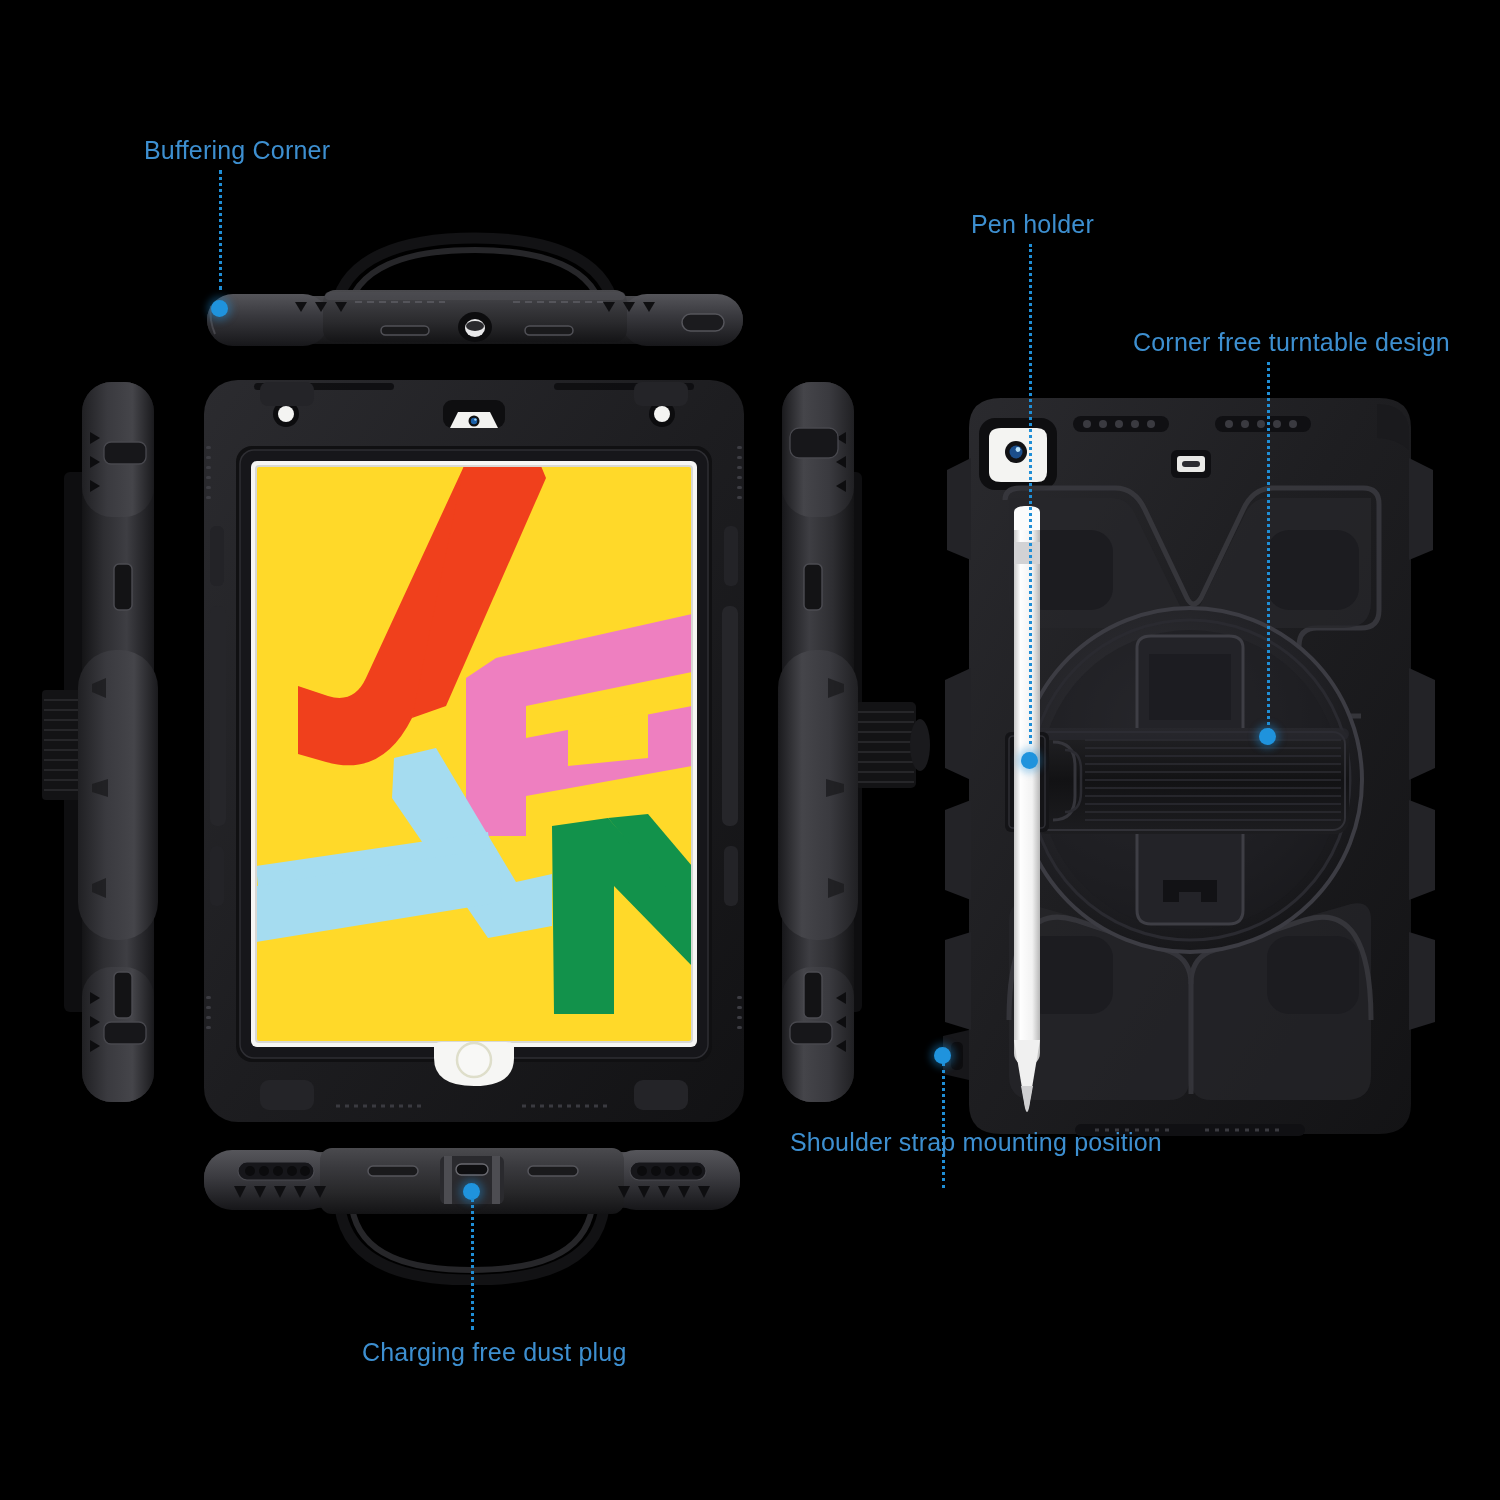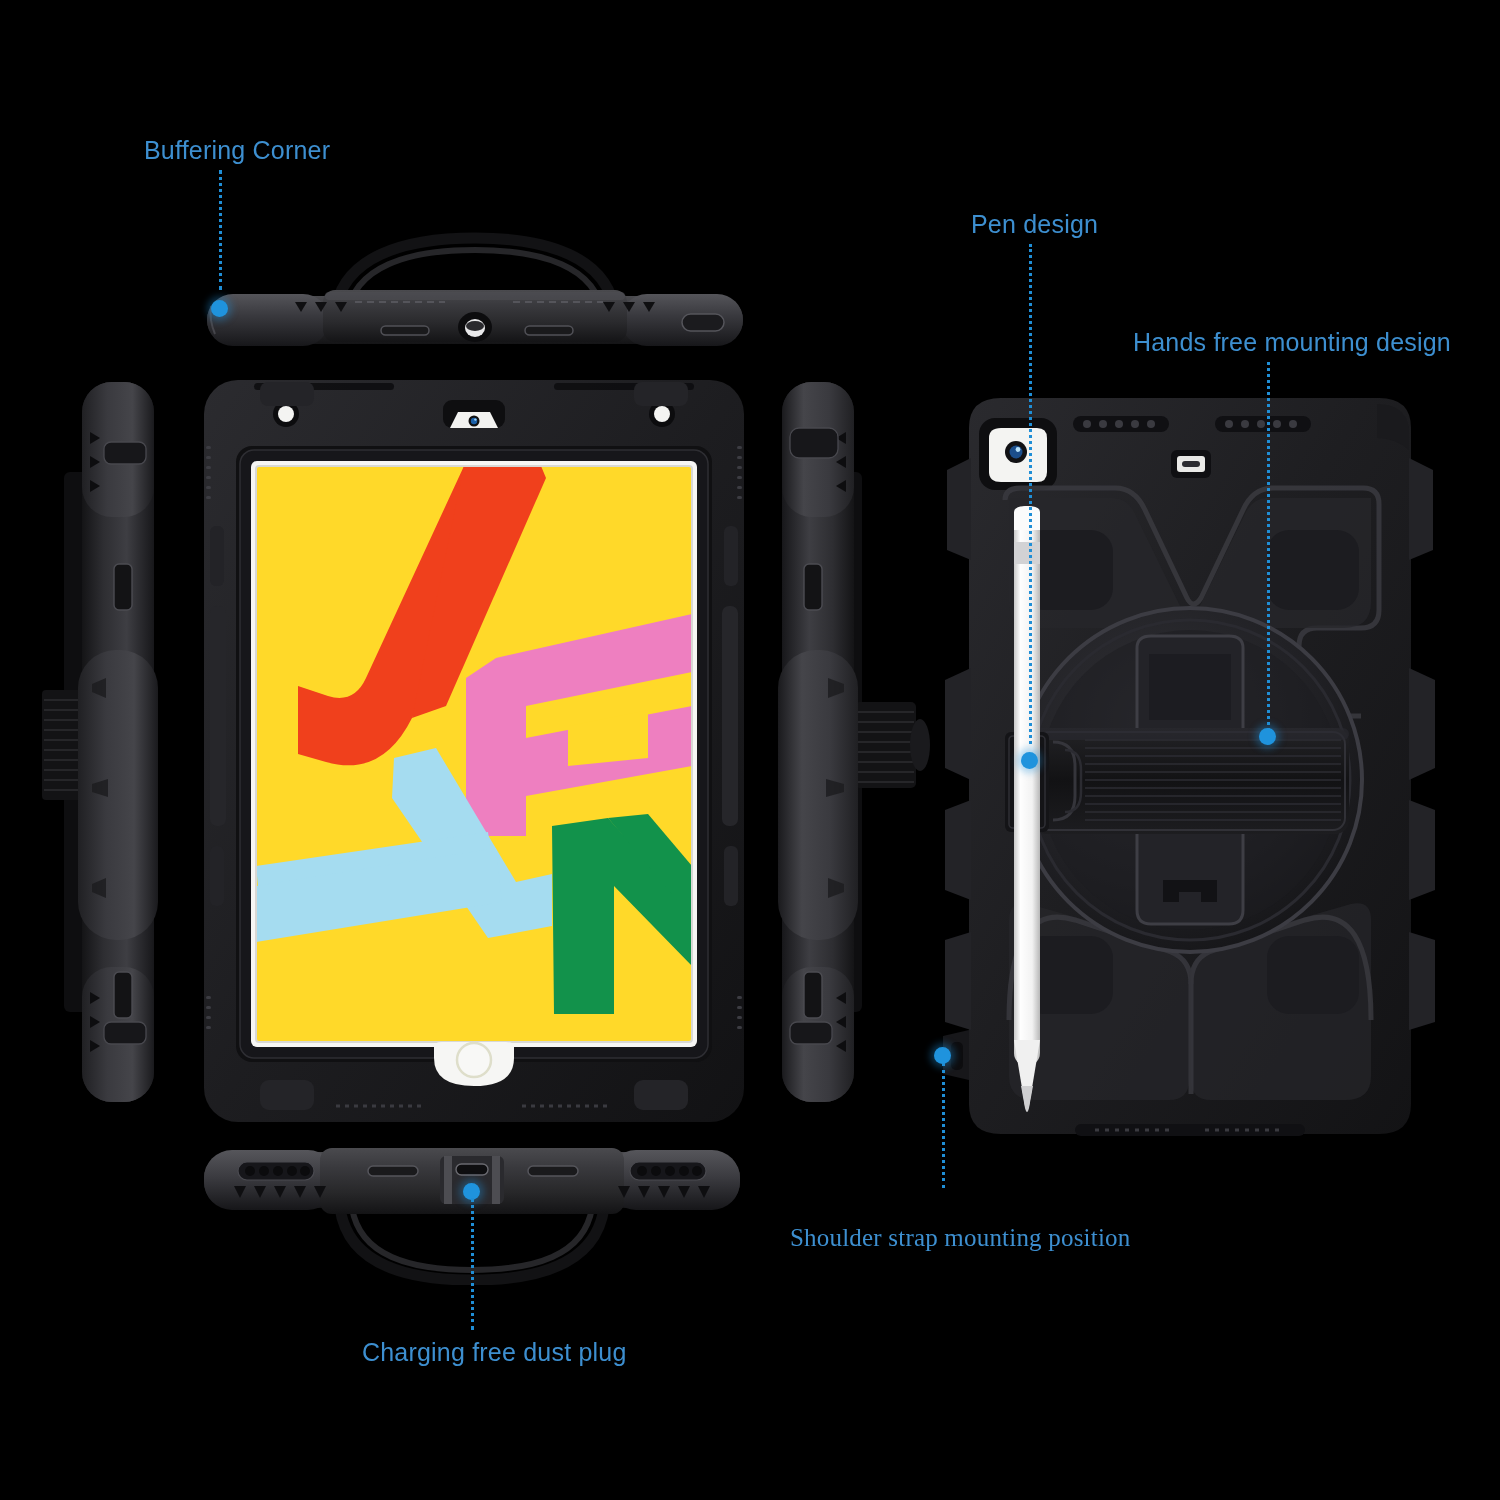--- a/index.html
+++ b/index.html
@@ -596,29 +596,29 @@
       <g>
         <path d="M452 24 Q480 24 484 48 L484 70 Q470 58 452 58 Z" fill="#1a1a1d"></path>
       </g>
     </svg>
   </div>
 
   <div class="callout-label" style="left:144px; top:136px;">Buffering Corner</div>
   <div class="leader" style="left:219px; top:170px; height:120px;"></div>
   <div class="dot" style="left:211px; top:300px;"></div>
 
-  <div class="callout-label" style="left:971px; top:210px;">Pen design</div>
+  <div class="callout-label" style="left:971px; top:210px;">Pen holder</div>
   <div class="leader" style="left:1029px; top:244px; height:500px;"></div>
   <div class="dot" style="left:1021px; top:752px;"></div>
 
-  <div class="callout-label" style="left:1133px; top:328px;">Hands free mounting design</div>
+  <div class="callout-label" style="left:1133px; top:328px;">Corner free turntable design</div>
   <div class="leader" style="left:1267px; top:362px; height:375px;"></div>
   <div class="dot" style="left:1259px; top:728px;"></div>
 
   <div class="dot" style="left:934px; top:1047px;"></div>
   <div class="leader" style="left:942px; top:1063px; height:125px;"></div>
-  <div class="callout-label" style="left:790px; top:1224px;font-family:Liberation Serif, serif;">Shoulder strap mounting position</div>
+  <div class="callout-label" style="left:790px; top:1128px;">Shoulder strap mounting position</div>
 
   <div class="dot" style="left:463px; top:1183px;"></div>
   <div class="leader" style="left:471px; top:1198px; height:132px;"></div>
   <div class="callout-label" style="left:362px; top:1338px;">Charging free dust plug</div>
 
 </div>
 
 </body></html>

